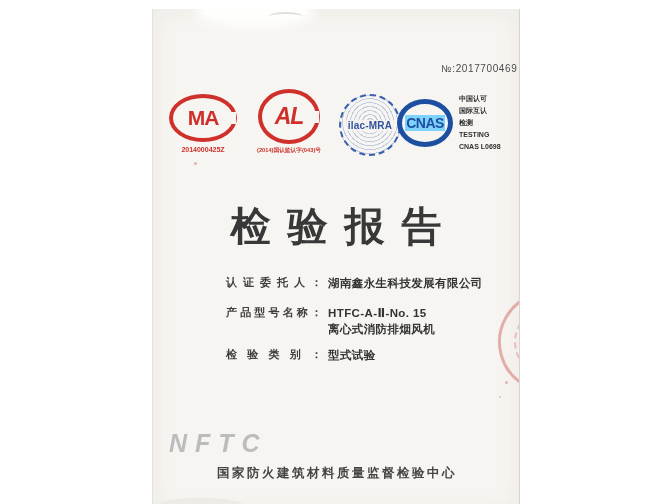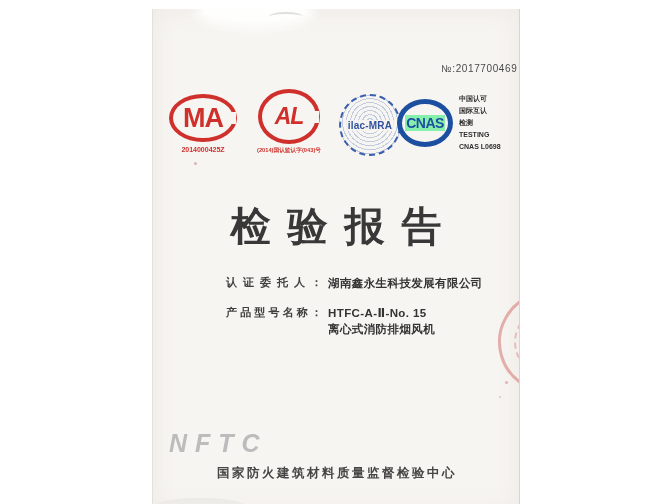--- a/index.html
+++ b/index.html
@@ -28,38 +28,38 @@
   }
 
   
   .logo{position:absolute;}
   .ring{position:relative;border-radius:50%;display:flex;align-items:center;justify-content:center;box-sizing:border-box;}
   .ring-gap{position:absolute;right:-3px;top:50%;margin-top:-6px;width:8px;height:12px;background:#f7f5f1;}
   .caption{text-align:center;white-space:nowrap;}
 
   .cma{left:16px;top:85px;width:68px;}
   .cma .ring{width:68px;height:48px;border:4px solid #cf302b;}
-  .cma .inner{font-size:27px;font-weight:900;color:#cf302b;letter-spacing:-1px;}
+  .cma .inner{font-size:21px;font-weight:900;color:#cf302b;letter-spacing:-1px;}
   .cma .caption{margin-top:4px;font-size:7px;font-weight:700;color:#cf302b;}
 
   .cal{left:102px;top:80px;width:68px;}
   .cal .ring{width:62px;height:55px;border:4px solid #cf302b;margin:0 auto;}
   .cal .inner{font-size:23px;font-weight:900;font-style:italic;color:#cf302b;letter-spacing:-1px;}
   .cal .caption{margin-top:2px;font-size:6px;font-weight:700;color:#cf302b;transform:scale(.95);}
 
   .ilac{left:186px;top:85px;width:62px;}
   .ilac .ring{
     width:62px;height:62px;border:2px dashed #3a5fb0;
     background:repeating-radial-gradient(circle at 50% 45%,rgba(58,95,176,0) 0 3px,rgba(58,95,176,.28) 3px 4px);
   }
   .ilac .inner{font-size:10px;font-weight:700;color:#31519f;background:rgba(247,245,241,.8);padding:0 2px;letter-spacing:.2px;}
 
   .cnas{left:244px;top:90px;width:56px;}
   .cnas .ring{width:56px;height:48px;border:5px solid #1d4fa0;}
-  .cnas .inner{font-size:14px;font-weight:900;color:#1d4fa0;letter-spacing:-.5px;background:#86efac;padding:0 1px;text-align:center;}
+  .cnas .inner{font-size:14px;font-weight:900;color:#1d4fa0;letter-spacing:-.5px;background:#7dd3fc;padding:0 1px;text-align:center;}
 
   .cnas-side{position:absolute;left:306px;top:84px;font-size:7px;font-weight:700;color:#2f2f2f;line-height:12px;white-space:nowrap;}
 
   
   .title{
     position:absolute;left:0;right:0;top:190px;text-align:center;
     font-size:40px;font-weight:700;color:#383838;
     letter-spacing:17px;padding-left:17px;
   }
 
@@ -154,19 +154,23 @@
   </div>
 
   <div class="field-row row-2">
     <span class="field-label">产品型号名称：</span>
     <span class="field-value">
       <span style="display:block;">HTFC-A-Ⅱ-No. 15</span>
       <span style="display:block;">离心式消防排烟风机</span>
     </span>
   </div>
 
+  <div class="field-row row-3">
+    <span class="field-label">检验类别：</span>
+    <span class="field-value">型式试验</span>
+  </div>
 
   <div class="stamp"></div>
 
   <div class="nftc">NFTC</div>
   <div class="org-line">国家防火建筑材料质量监督检验中心</div>
 
 </div>
 
 </body></html>

